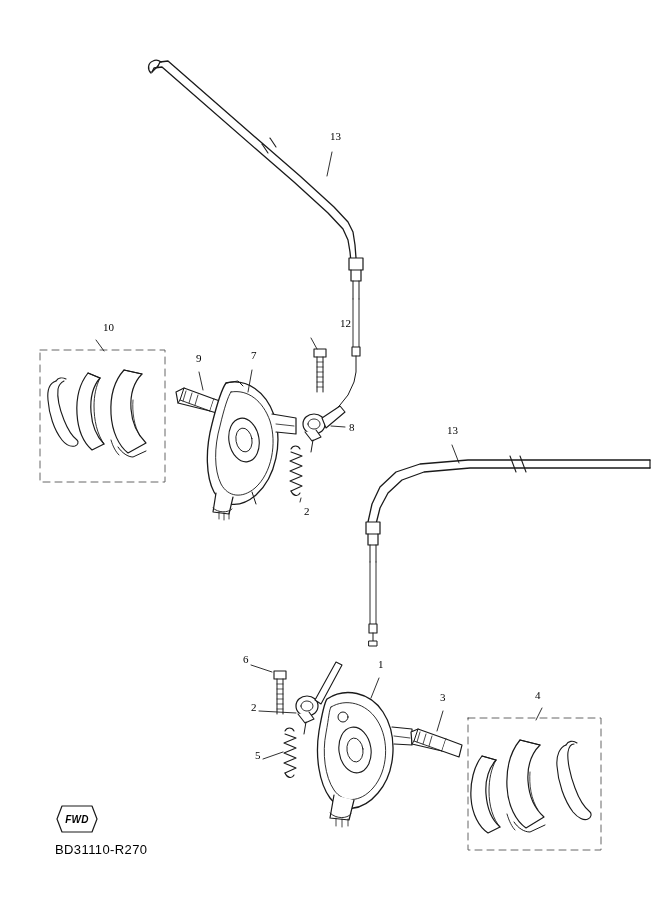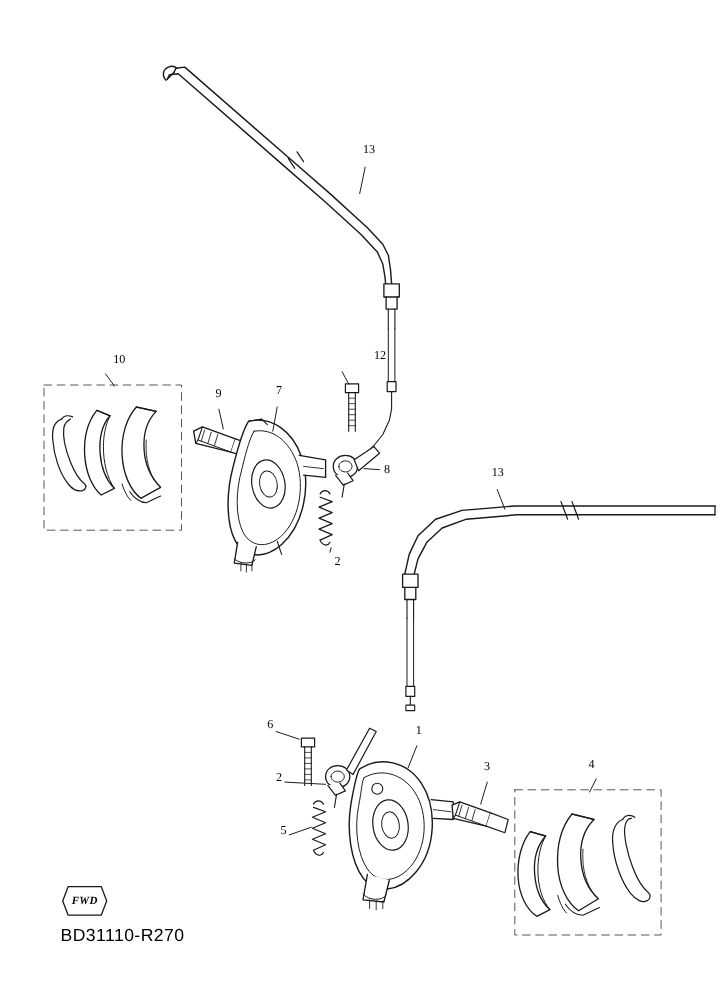--- a/index.html
+++ b/index.html
@@ -30,41 +30,41 @@
     font-size: 11px;
     color: #000000;
     font-weight: 400;
     line-height: 1;
     white-space: nowrap;
     user-select: none;
   }
   .partcode {
     position: absolute;
     font-family: "Liberation Sans", sans-serif;
-    font-size: 16px;
+    font-size: 13px;
     letter-spacing: 0.4px;
     color: #000000;
   }
   .fwd-box {
     position: absolute;
     left: 57px;
     top: 805px;
     width: 40px;
     height: 28px;
   }
   .fwd-box .label {
     position: absolute;
     left: 0;
     top: 0;
     width: 40px;
     height: 28px;
     display: flex;
     align-items: center;
     justify-content: center;
-    font-family: Liberation Serif, serif;
+    font-family: Liberation Sans, sans-serif;
     font-size: 10px;
     font-weight: bold;
     font-style: italic;
     color: #000000;
     letter-spacing: 0.3px;
   }
 </style>
 </head>
 <body>
 

